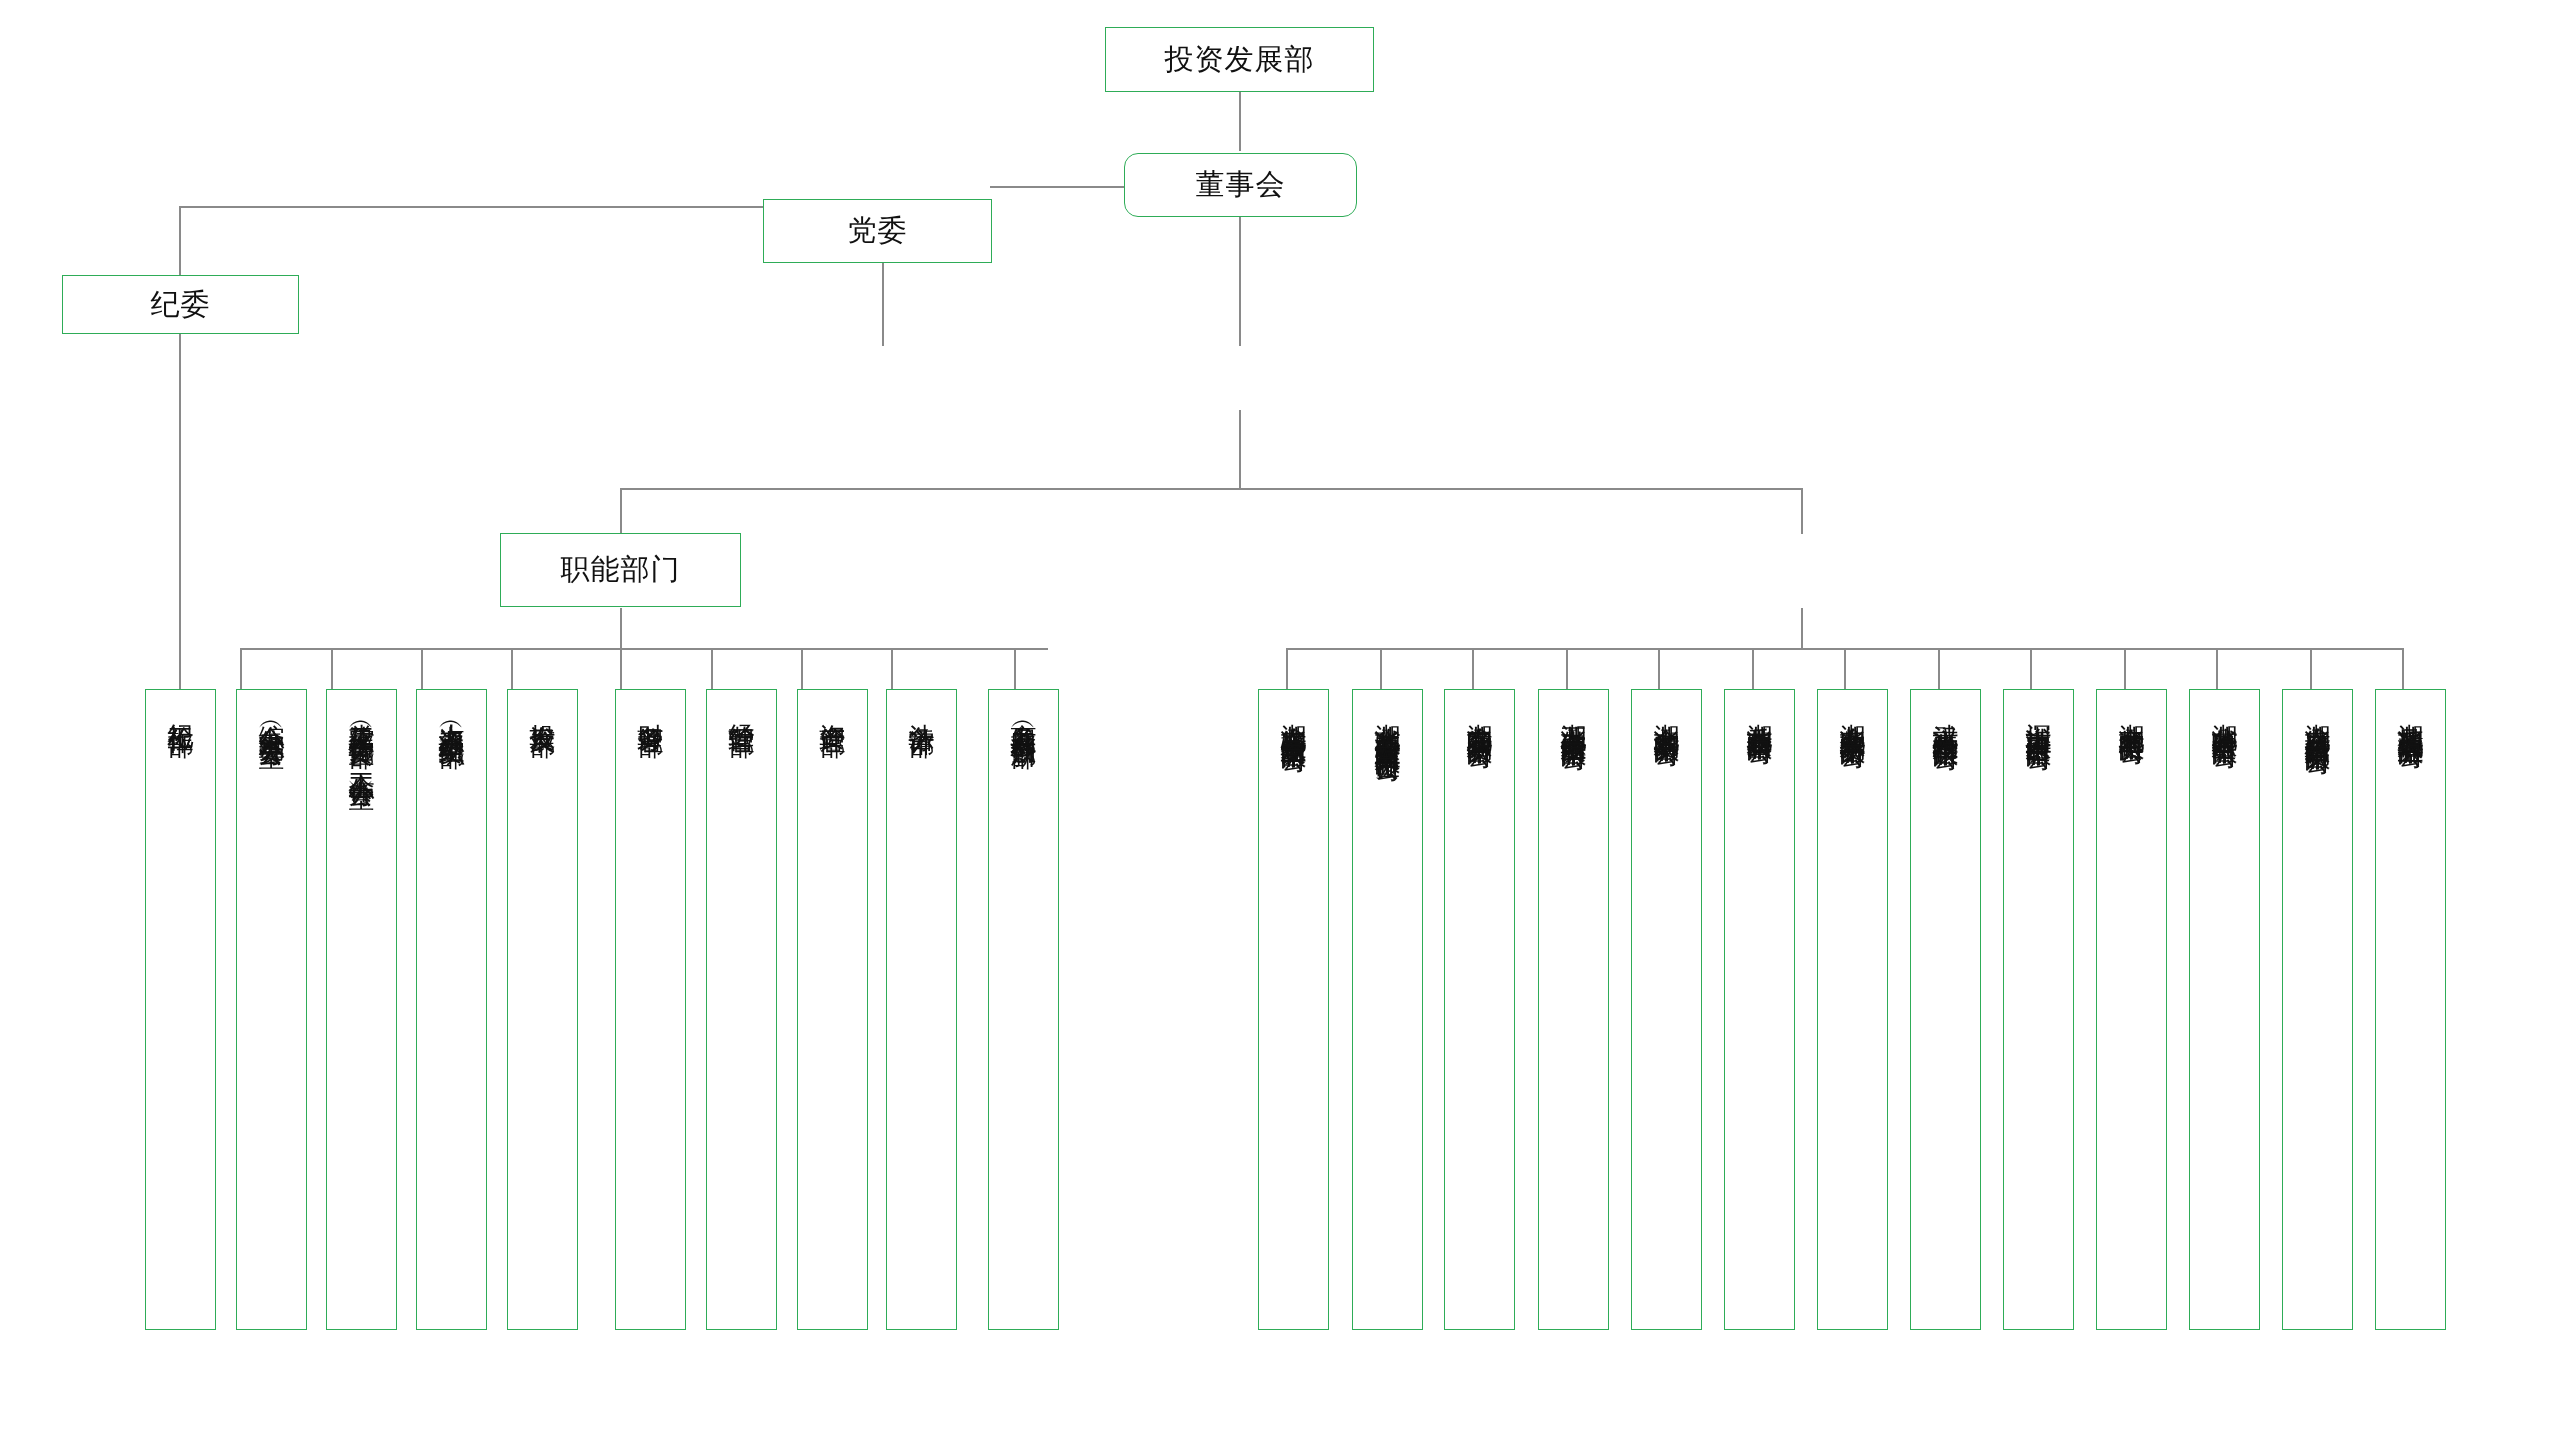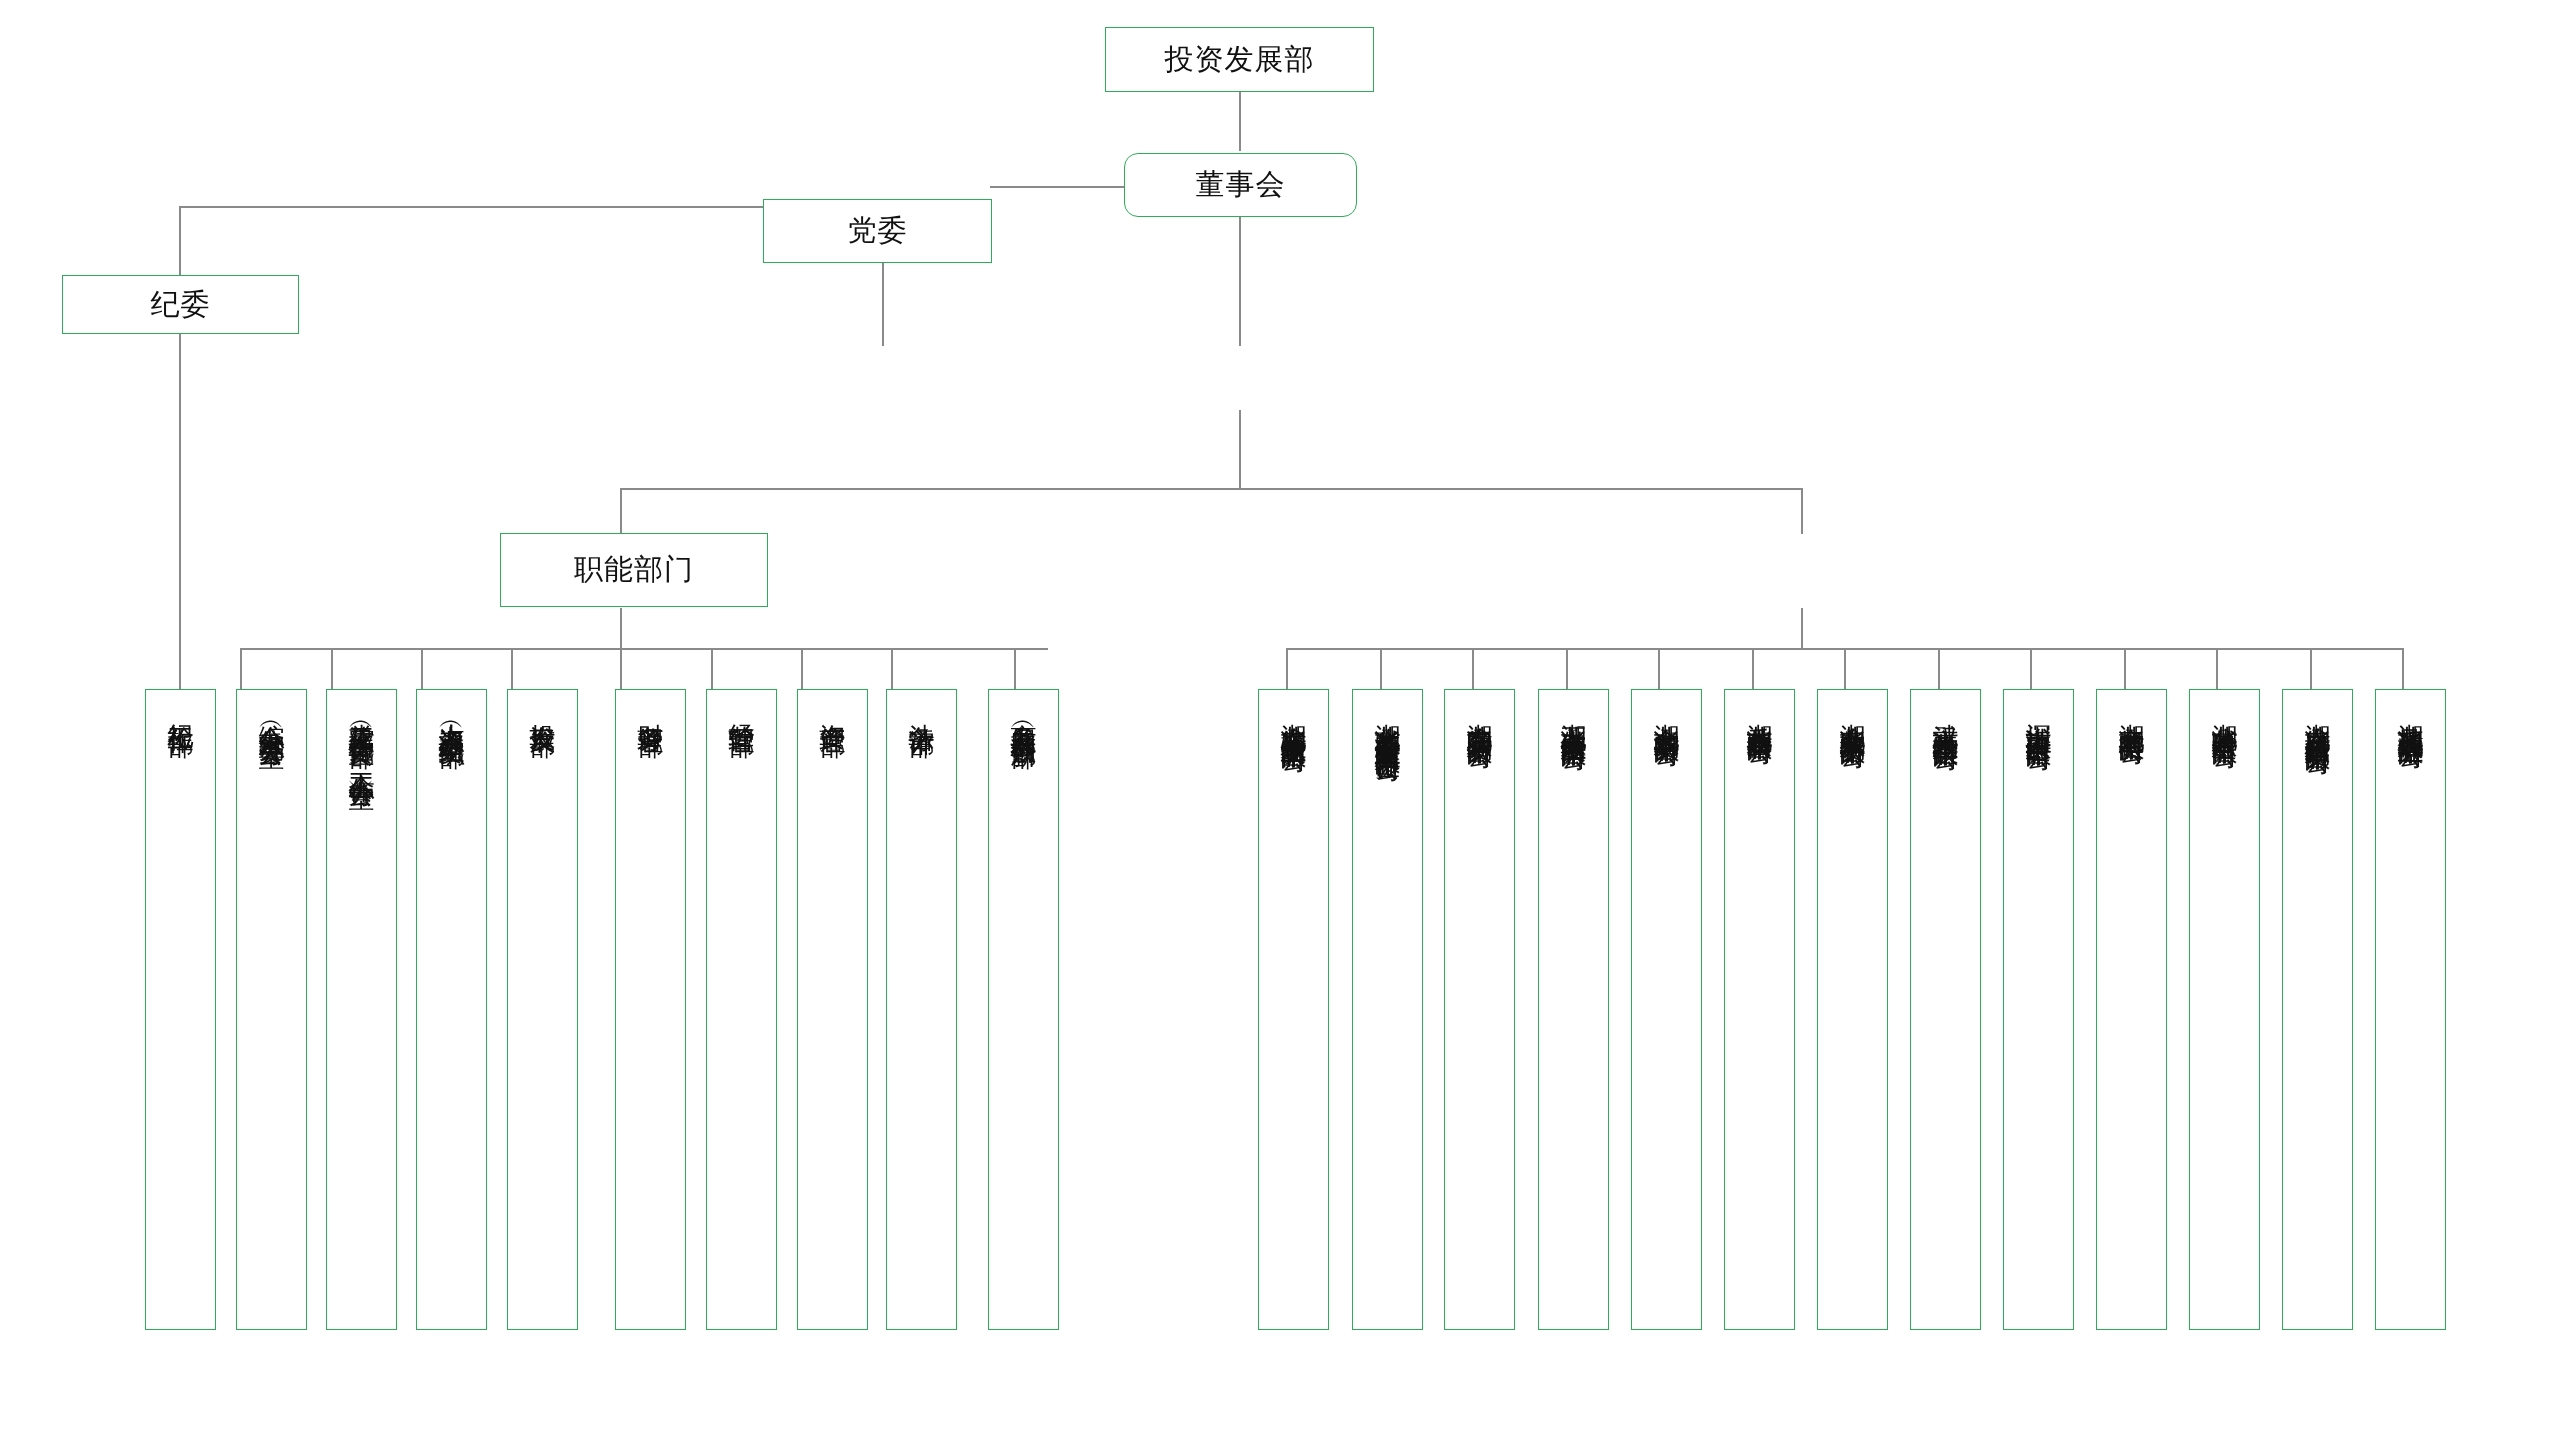--- a/index.html
+++ b/index.html
@@ -107,21 +107,21 @@
   <div class="node horiz" style="left:1105px; top:27px; width:269px; height:65px;">投资发展部</div>
 
   <div class="node horiz" style="left:763px; top:153px; width:229px; height:64px;margin-top:46px;">党委</div>
 
   <div class="node horiz" style="left:1124px; top:153px; width:233px; height:64px;border-radius:14px;">董事会</div>
 
   <div class="node horiz" style="left:62px; top:275px; width:237px; height:59px;">纪委</div>
 
 
 
-  <div class="node horiz" style="left:500px; top:533px; width:268px; height:74px;">职能部门</div>
+  <div class="node horiz" style="left:500px; top:533px; width:241px; height:74px;">职能部门</div>
 
 
   <div class="node vert" style="left:145px; top:689px; width:71px; height:641px;">纪检工作部</div>
 
   <div class="node vert" style="left:236px; top:689px; width:71px; height:641px;">综合办公室（党委办公室）</div>
   <div class="node vert" style="left:326px; top:689px; width:71px; height:641px;">党建工作部（党委宣传部、工会工作办公室）</div>
   <div class="node vert" style="left:416px; top:689px; width:71px; height:641px;">人力资源部（党委组织部）</div>
   <div class="node vert" style="left:507px; top:689px; width:71px; height:641px;">投资发展部</div>
   <div class="node vert" style="left:615px; top:689px; width:71px; height:641px;">财务管理部</div>
   <div class="node vert" style="left:706px; top:689px; width:71px; height:641px;">经营管理部</div>

